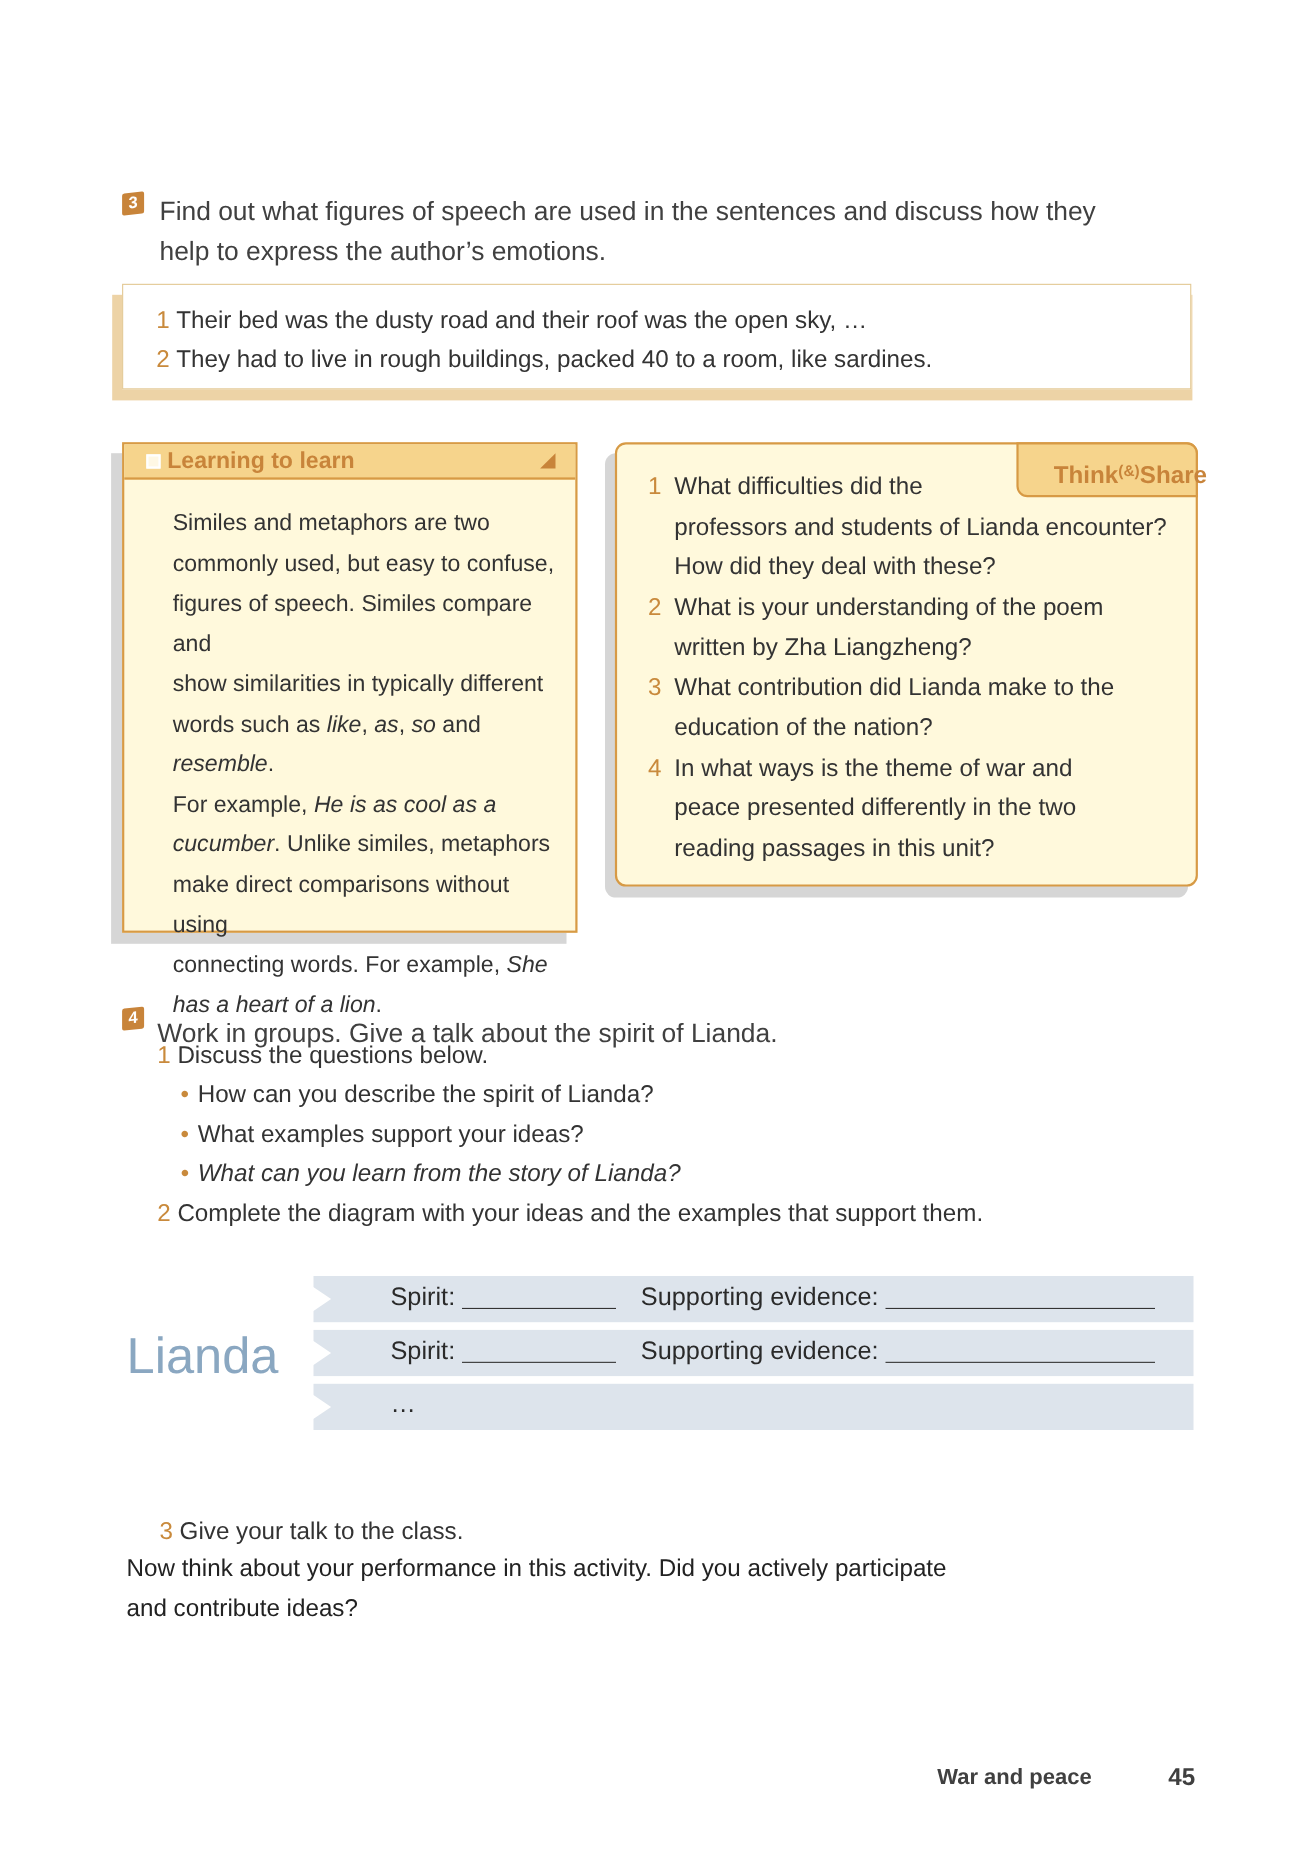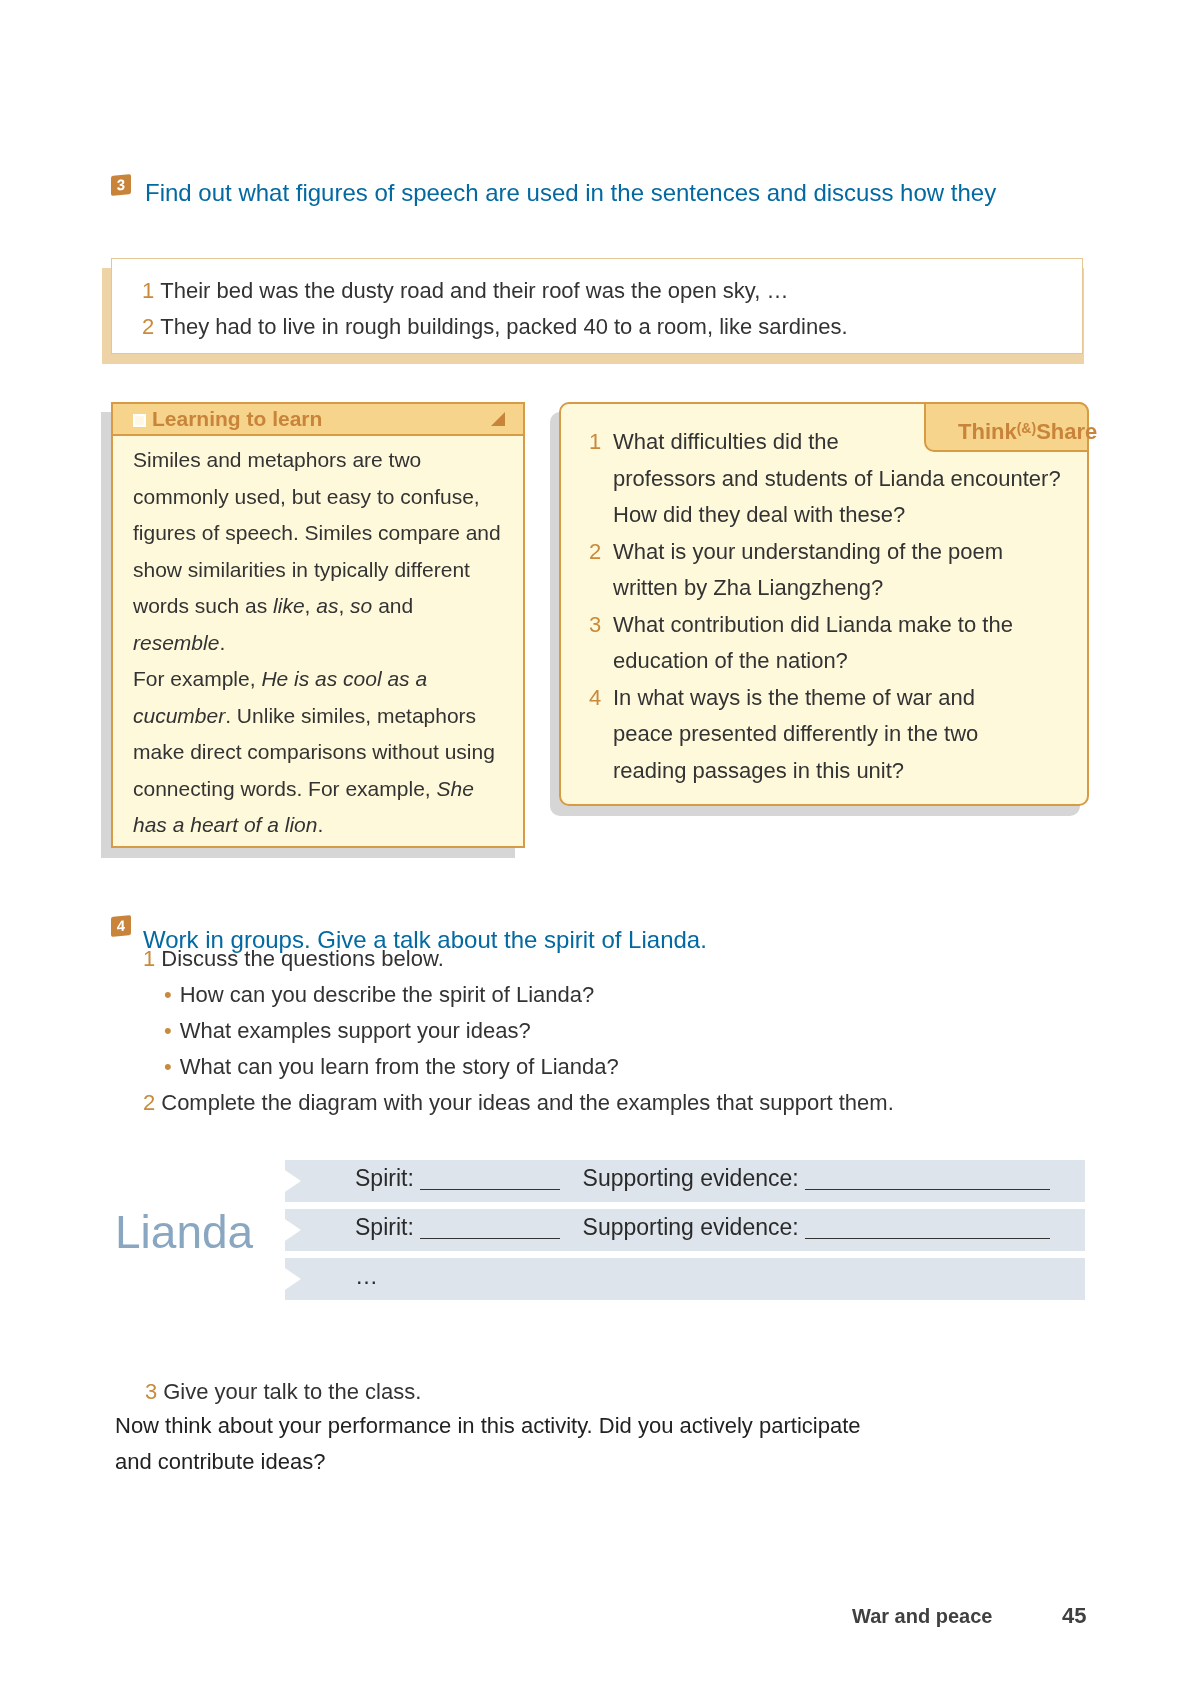--- a/index.html
+++ b/index.html
@@ -1,33 +1,33 @@
 <!DOCTYPE html>
 <html><head>
 <meta charset="utf-8">
 <style>
   html, body { margin:0; padding:0; background:#fff; }
   body { width:1190px; height:1683px; position:relative; font-family:"Liberation Sans", sans-serif; color:#222; overflow:hidden; }
   .abs { position:absolute; }
   .num-badge { display:inline-block; width:20px; height:20px; background:#c8843a; color:#fff; font-weight:bold; font-size:15px; text-align:center; line-height:20px; border-radius:2px; transform:skewY(-6deg); }
-  .heading { font-size:24px; line-height:36px; color:#0369a1; }
+  .heading { font-size:24px; line-height:36px; color:#404040; }
   .orange-num { color:#c98a3c; margin-right:6px; }
   .body-text { font-size:22px; line-height:36px; color:#333; }
 
   
   .sent-shadow { left:102px; top:268px; width:982px; height:96px; background:#edd3a6; }
   .sent-box { left:111px; top:258px; width:972px; height:96px; background:#fff; border:1px solid #e3c893; padding:14px 0 0 30px; box-sizing:border-box; }
 
   
   .ltl-shadow { left:101px; top:412px; width:414px; height:446px; background:#d6d6d6; }
   .ltl-box { left:111px; top:402px; width:414px; height:446px; background:#fff9dc; border:2px solid #d79a45; box-sizing:border-box; }
   .ltl-head { height:30px; background:#f6d48c; border-bottom:2px solid #d79a45; color:#c8843a; font-weight:bold; font-size:21px; line-height:30px; padding-left:20px; position:relative; }
   .ltl-head .sq { display:inline-block; width:13px; height:13px; border:2px solid #fff; background:#fff8e4; margin-right:6px; vertical-align:-1px; box-sizing:border-box; }
   .ltl-head .tri { position:absolute; right:18px; top:8px; width:0; height:0; border-left:14px solid transparent; border-bottom:14px solid #c8843a; }
-  .ltl-body { padding:6px 18px 0 20px; font-size:21px; line-height:36.5px; color:#333; }
+  .ltl-body { padding:22px 18px 0 20px; font-size:21px; line-height:36.5px; color:#333;margin-left:24px; }
   .ltl-body i { font-style:italic; }
 
   
   .ts-shadow { left:550px; top:412px; width:530px; height:404px; background:#d6d6d6; border-radius:10px; }
   .ts-box { left:559px; top:402px; width:530px; height:404px; background:#fff9dc; border:2px solid #d79a45; border-radius:10px; box-sizing:border-box; }
   .ts-tab { position:absolute; right:-2px; top:-2px; width:165px; height:50px; background:#f6d48c; border:2px solid #d79a45; border-radius:0 10px 0 10px; box-sizing:border-box; color:#c8843a; font-weight:bold; font-size:22px; line-height:48px; text-align:center;padding-left:32px; }
   .ts-list { position:absolute; left:28px; top:20px; width:480px; font-size:22px; line-height:36.5px; color:#333; }
   .ts-item { display:flex; }
   .ts-item .n { color:#c98a3c; width:24px; flex:none; }
 
@@ -44,20 +44,21 @@
   .footer { top:1605px; font-size:20px; font-weight:bold; color:#404040; }
 </style>
 </head>
 <body>
 
 <div class="abs" style="left:111px; top:175px;">
   <span class="num-badge">3</span>
 </div>
 <div class="abs heading" style="left:145px; top:175px; width:920px;">
   <div>Find out what figures of speech are used in the sentences and discuss how they</div>
+  <div>help to express the author’s emotions.</div>
 </div>
 
 <div class="abs sent-shadow"></div>
 <div class="abs sent-box body-text">
   <div><span class="orange-num">1</span><span>Their bed was the dusty road and their roof was the open sky, …</span></div>
   <div><span class="orange-num">2</span><span>They had to live in rough buildings, packed 40 to a room, like sardines.</span></div>
 </div>
 
 <div class="abs ltl-shadow"></div>
 <div class="abs ltl-box">
@@ -119,21 +120,21 @@
 </div>
 
 <div class="abs" style="left:111px; top:916px;">
   <span class="num-badge">4</span>
 </div>
 <div class="abs heading" style="left:143px; top:905px;margin-top:17px;">Work in groups. Give a talk about the spirit of Lianda.</div>
 <div class="abs body-text" style="left:143px; top:941px;">
   <div><span class="orange-num">1</span><span>Discuss the questions below.</span></div>
   <div style="padding-left:21px;"><span class="bullet">•</span><span>How can you describe the spirit of Lianda?</span></div>
   <div style="padding-left:21px;"><span class="bullet">•</span><span>What examples support your ideas?</span></div>
-  <div style="padding-left:21px;"><span class="bullet">•</span><span>What can you learn from the story of Lianda?</span></div>
+  <div style="padding-left:21px;font-style:italic;"><span class="bullet">•</span><span>What can you learn from the story of Lianda?</span></div>
   <div><span class="orange-num">2</span><span>Complete the diagram with your ideas and the examples that support them.</span></div>
 </div>
 
 <div class="abs lianda">Lianda</div>
 <div class="abs row" style="top:1160px;">
   <span class="arrow"></span>
   <div class="row-text">
     <span>Spirit:</span>
     <span class="blank" style="width:140px;"></span>
     <span style="margin-left:16px;">Supporting evidence:</span>

